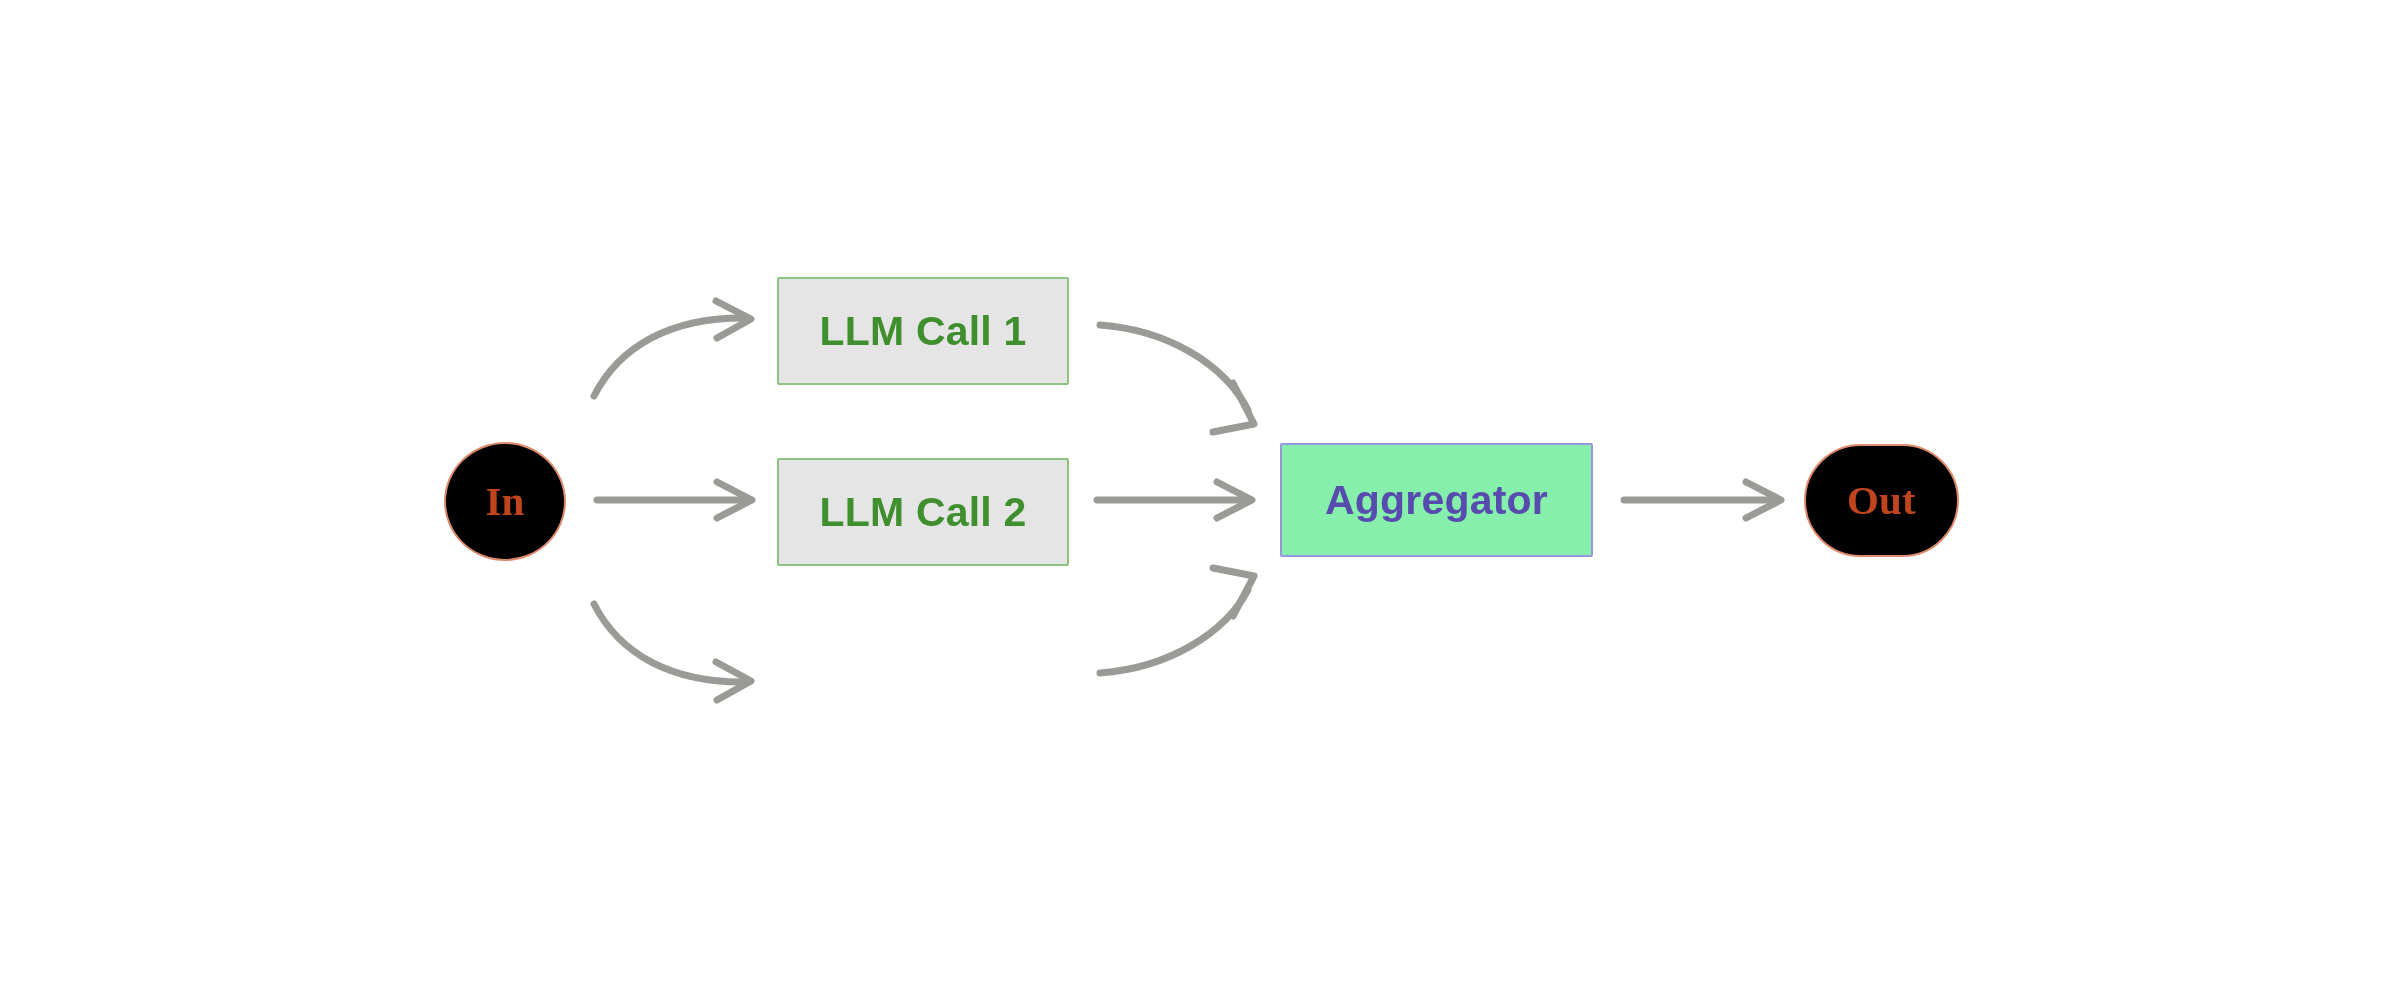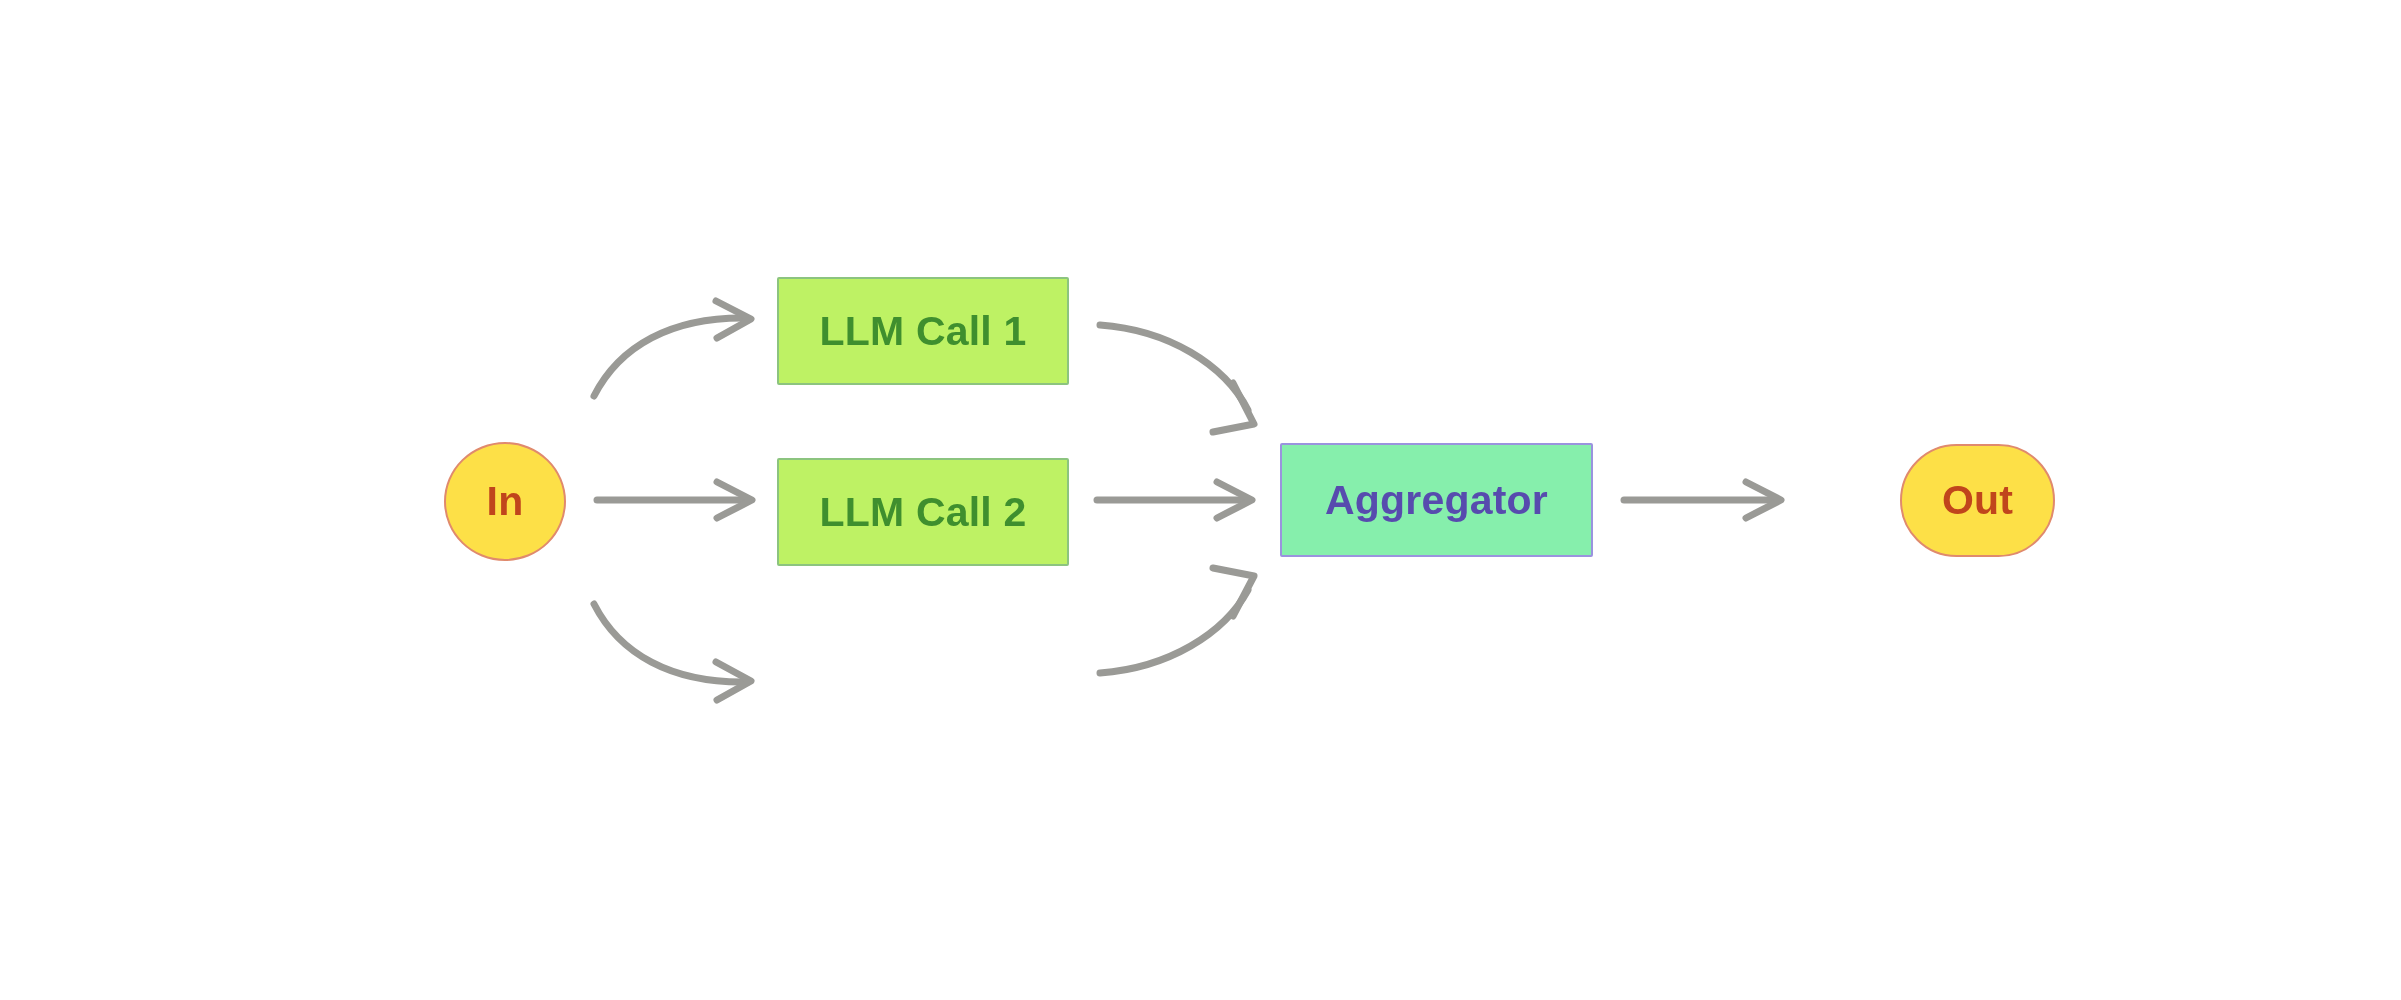--- a/index.html
+++ b/index.html
@@ -39,45 +39,46 @@
     white-space: nowrap;
   }
   .node-label {
     font-weight: bold;
     letter-spacing: 0.2px;
     line-height: 1;
   }
 
   
   .node-terminal {
-    background: #fde047;
+    background: #000000;
     border: 2px solid #e08a6d;
+    font-family: Liberation Serif, serif;
   }
   .node-terminal .node-label {
     color: #c0451c;
     font-size: 41px;
   }
   #node-in {
     left: 444px;
     top: 442px;
     width: 122px;
     height: 119px;
     border-radius: 50%;
   }
   #node-out {
-    left: 1900px;
+    left: 1804px;
     top: 444px;
     width: 155px;
     height: 113px;
     border-radius: 57px;
   }
 
   
   .node-process {
-    background: #bef264;
+    background: #e5e5e5;
     border: 2px solid #8cc47f;
     left: 777px;
     width: 292px;
     height: 108px;
     border-radius: 2px;
   }
   .node-process .node-label {
     color: #3f8f2e;
     font-size: 41px;
   }

